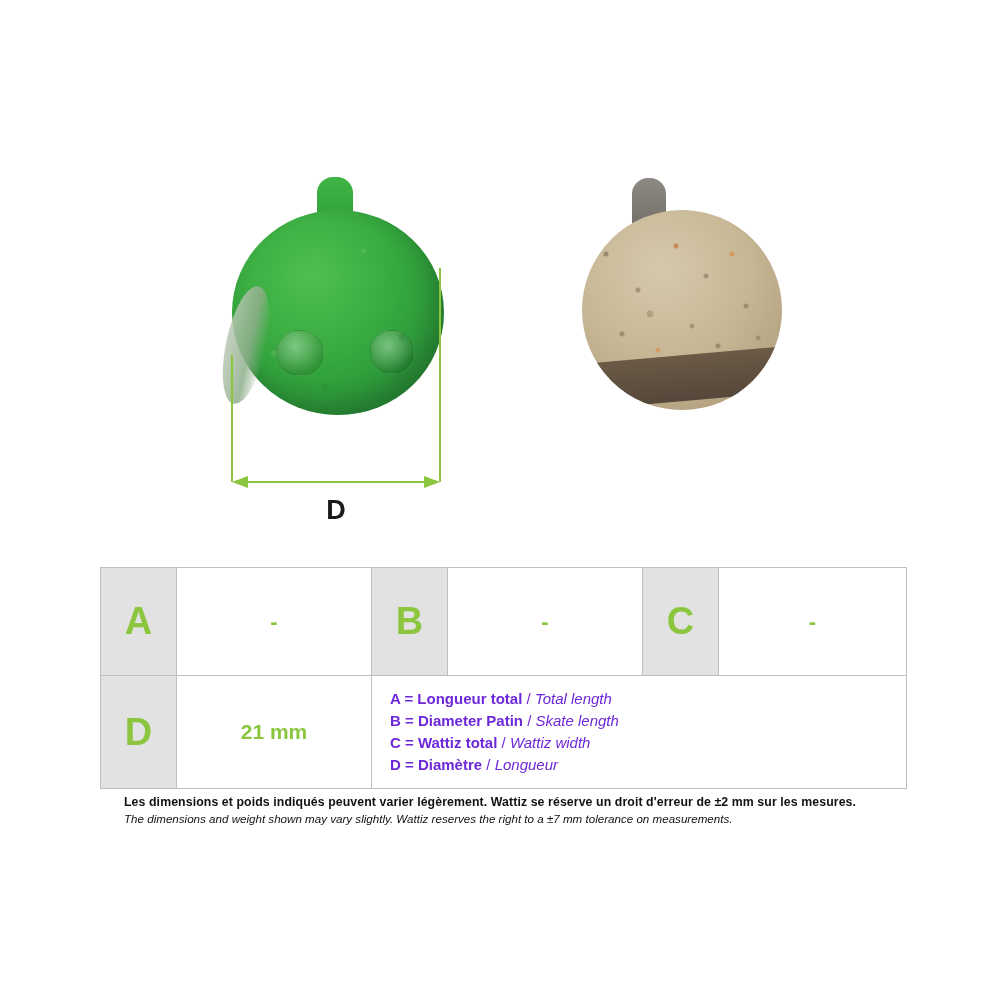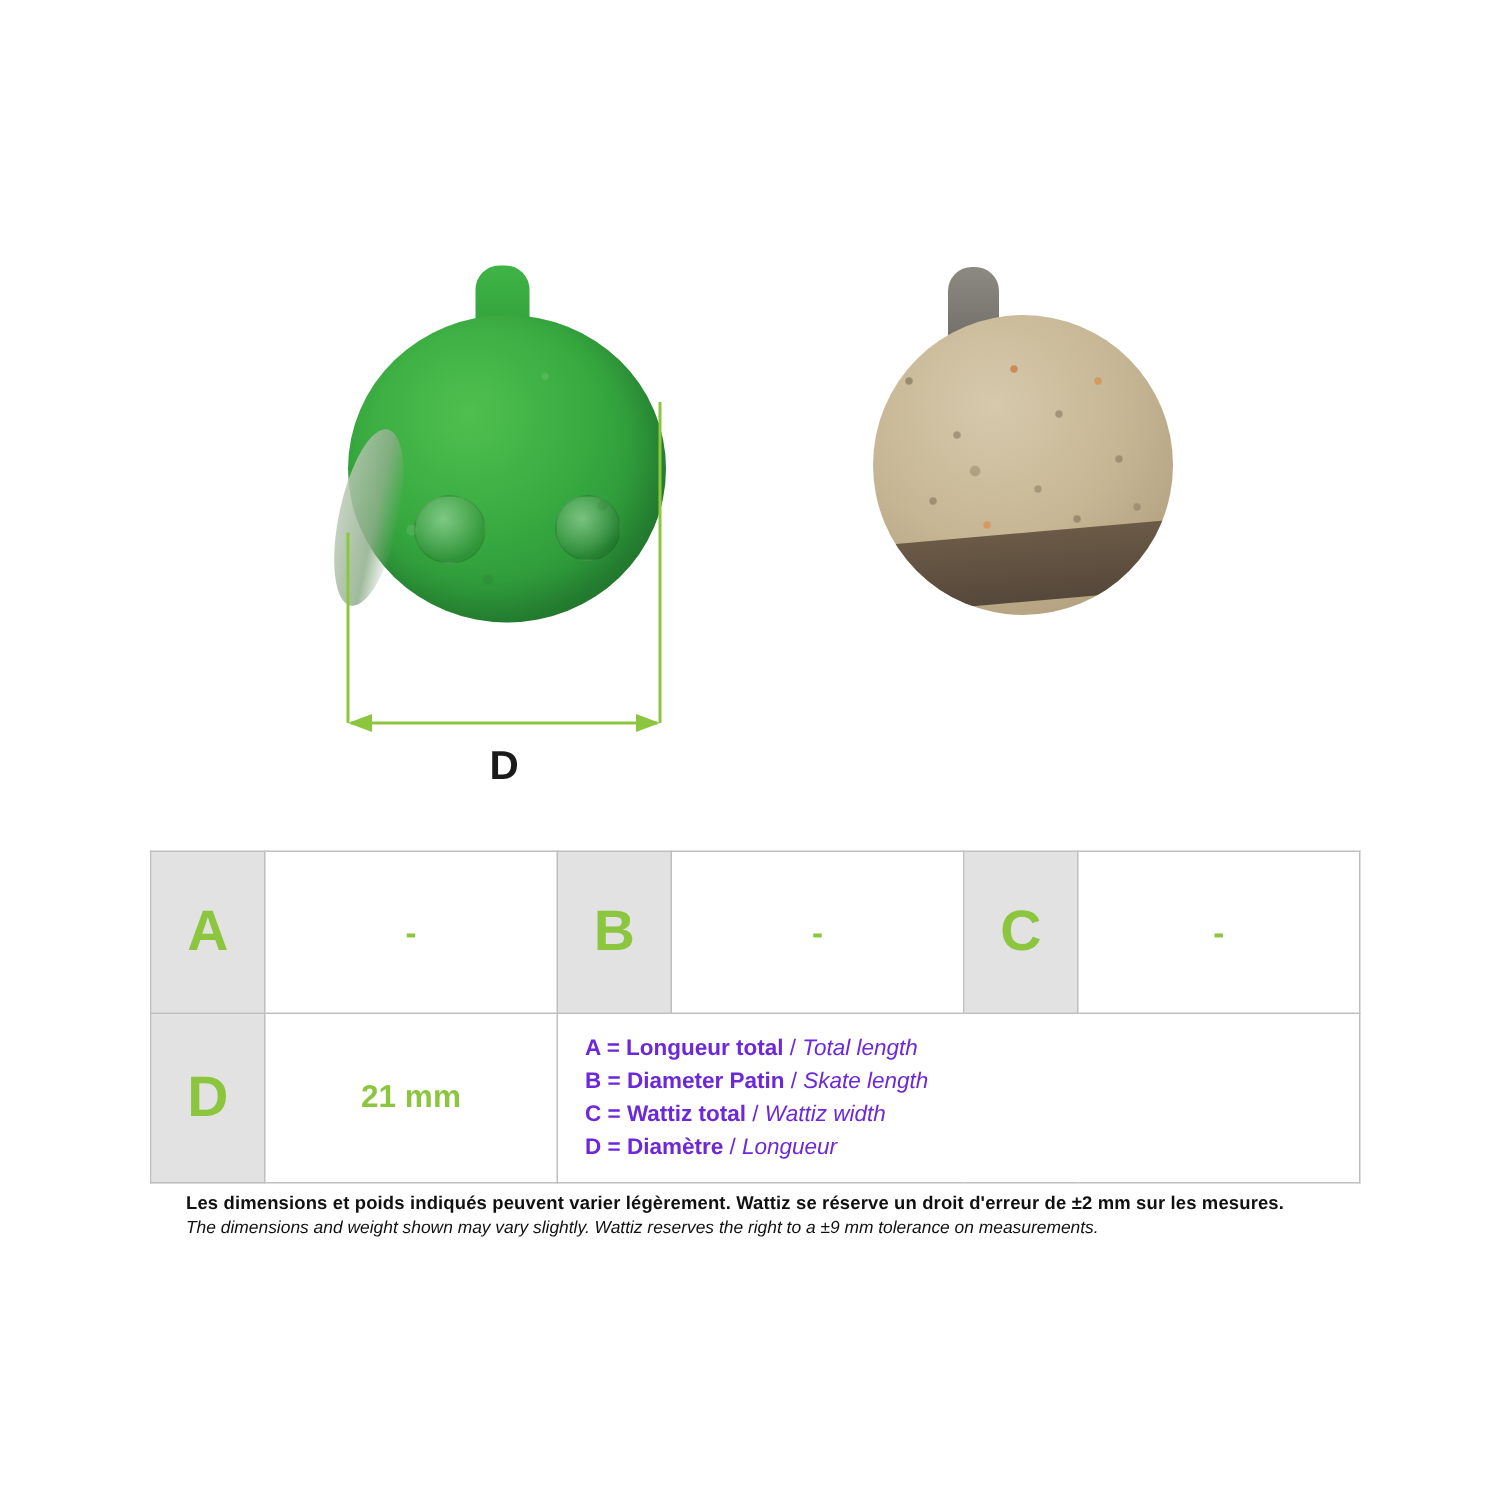--- a/index.html
+++ b/index.html
@@ -288,14 +288,14 @@
             <b>D = Diamètre</b><span> / </span><i>Longueur</i>
           </div>
         </div>
       </td>
     </tr>
   </tbody>
 </table>
 
 <div class="footnotes">
   <div class="foot-fr">Les dimensions et poids indiqués peuvent varier légèrement. Wattiz se réserve un droit d'erreur de ±2 mm sur les mesures.</div>
-  <div class="foot-en">The dimensions and weight shown may vary slightly. Wattiz reserves the right to a ±9 mm tolerance on measurements.</div>
+  <div class="foot-en">The dimensions and weight shown may vary slightly. Wattiz reserves the right to a ±7 mm tolerance on measurements.</div>
 </div>
 
 </body></html>

